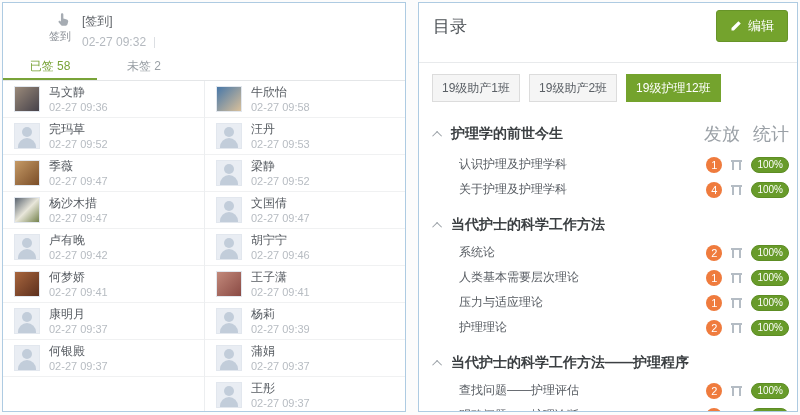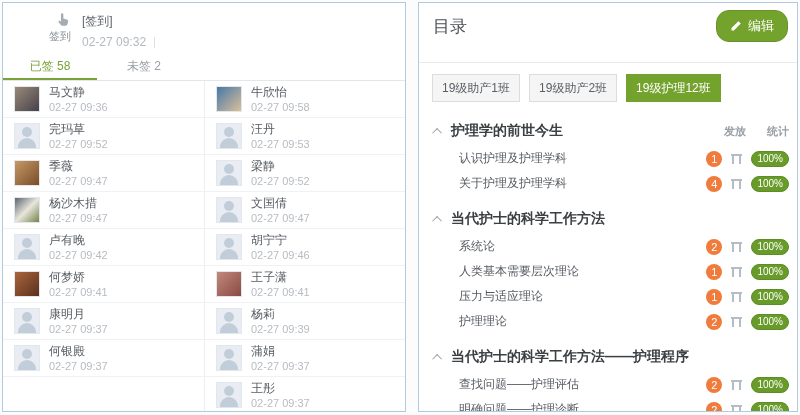--- a/index.html
+++ b/index.html
@@ -26,31 +26,31 @@
   .avatar { width:26px; height:26px; flex:none; margin-right:9px; background:#e9edf3; position:relative; overflow:hidden; border:1px solid #e2e7ee; }
   .avatar.default::before { content:""; position:absolute; width:10px; height:10px; border-radius:50%; background:#c2cdda; top:3px; left:7px; }
   .avatar.default::after { content:""; position:absolute; width:18px; height:11px; border-radius:9px 9px 0 0; background:#c2cdda; bottom:-1px; left:3px; }
   .s-name { font-size:12px; color:#565b61; line-height:14px; display:block; }
   .s-time { font-size:11px; color:#b7bcc2; line-height:13px; display:block; margin-top:2px; }
 
   
   .right-panel { left:418px; width:380px; height:410px; }
   .rp-header { display:flex; justify-content:space-between; align-items:center; padding:7px 9px 20px 14px; border-bottom:1px solid #e8eaec; }
   .rp-title { font-size:17px; color:#4a4f54; font-weight:normal; }
-  .edit-btn { display:flex; align-items:center; gap:6px; background:#74a32d; border:1px solid #679428; border-radius:13px; color:#fff; font-size:13px; padding:6px 13px; cursor:pointer; font-family:inherit; }
+  .edit-btn { display:flex; align-items:center; gap:6px; background:#74a32d; border:1px solid #679428; border-radius:3px; color:#fff; font-size:13px; padding:6px 13px; cursor:pointer; font-family:inherit; }
   .edit-btn svg { width:12px; height:12px; display:block; }
   .class-tabs { display:flex; gap:9px; padding:11px 0 4px 13px; }
   .class-tab { font-size:12px; line-height:14px; padding:6px 9px; background:#f5f5f5; border:1px solid #dcdcdc; color:#5b6066; cursor:pointer; font-family:inherit; }
   .class-tab.active { background:#74a32d; border-color:#74a32d; color:#fff; }
   .toc { padding:2px 8px 0 14px; }
   .section { margin-top:14px; }
   .section-header { display:flex; align-items:center; }
   .caret { width:7px; height:7px; border-left:1px solid #9aa0a6; border-top:1px solid #9aa0a6; transform:rotate(45deg) translateY(2px); margin:0 9px 0 2px; flex:none; cursor:pointer; }
   .section-title { font-size:14px; font-weight:bold; color:#3c4043; }
-  .col-heads { margin-left:auto; display:flex; gap:21px; font-size:11px; color:#9aa0a6;font-weight:bold; }
+  .col-heads { margin-left:auto; display:flex; gap:13px; font-size:18px; color:#9aa0a6; }
   .items { margin-top:6px; }
   .toc-item { display:flex; align-items:center; padding:4px 0; margin-left:26px; min-height:22px; cursor:pointer; }
   .item-title { font-size:12px; color:#565b61; }
   .badges { margin-left:auto; display:flex; align-items:center; gap:9px; }
   .count-badge { width:16px; height:16px; border-radius:50%; background:#ef7b3d; color:#fff; font-size:11px; display:flex; align-items:center; justify-content:center; flex:none; }
   .chart-icon { width:11px; height:10px; border-top:2px solid #b4bcc4; flex:none;
     background:
       linear-gradient(#b4bcc4,#b4bcc4) 1px 0 / 2px 100% no-repeat,
       linear-gradient(#b4bcc4,#b4bcc4) 8px 0 / 2px 100% no-repeat; }
   .pct-badge { background:#689b2a; border:1px solid #5d8d24; color:#fff; font-size:10px; line-height:12px; border-radius:8px; padding:1px 5px; flex:none; }

